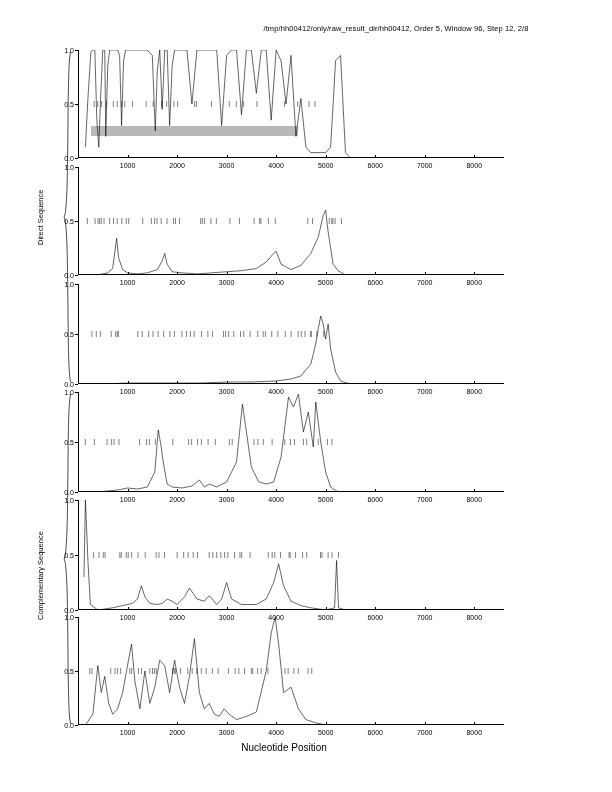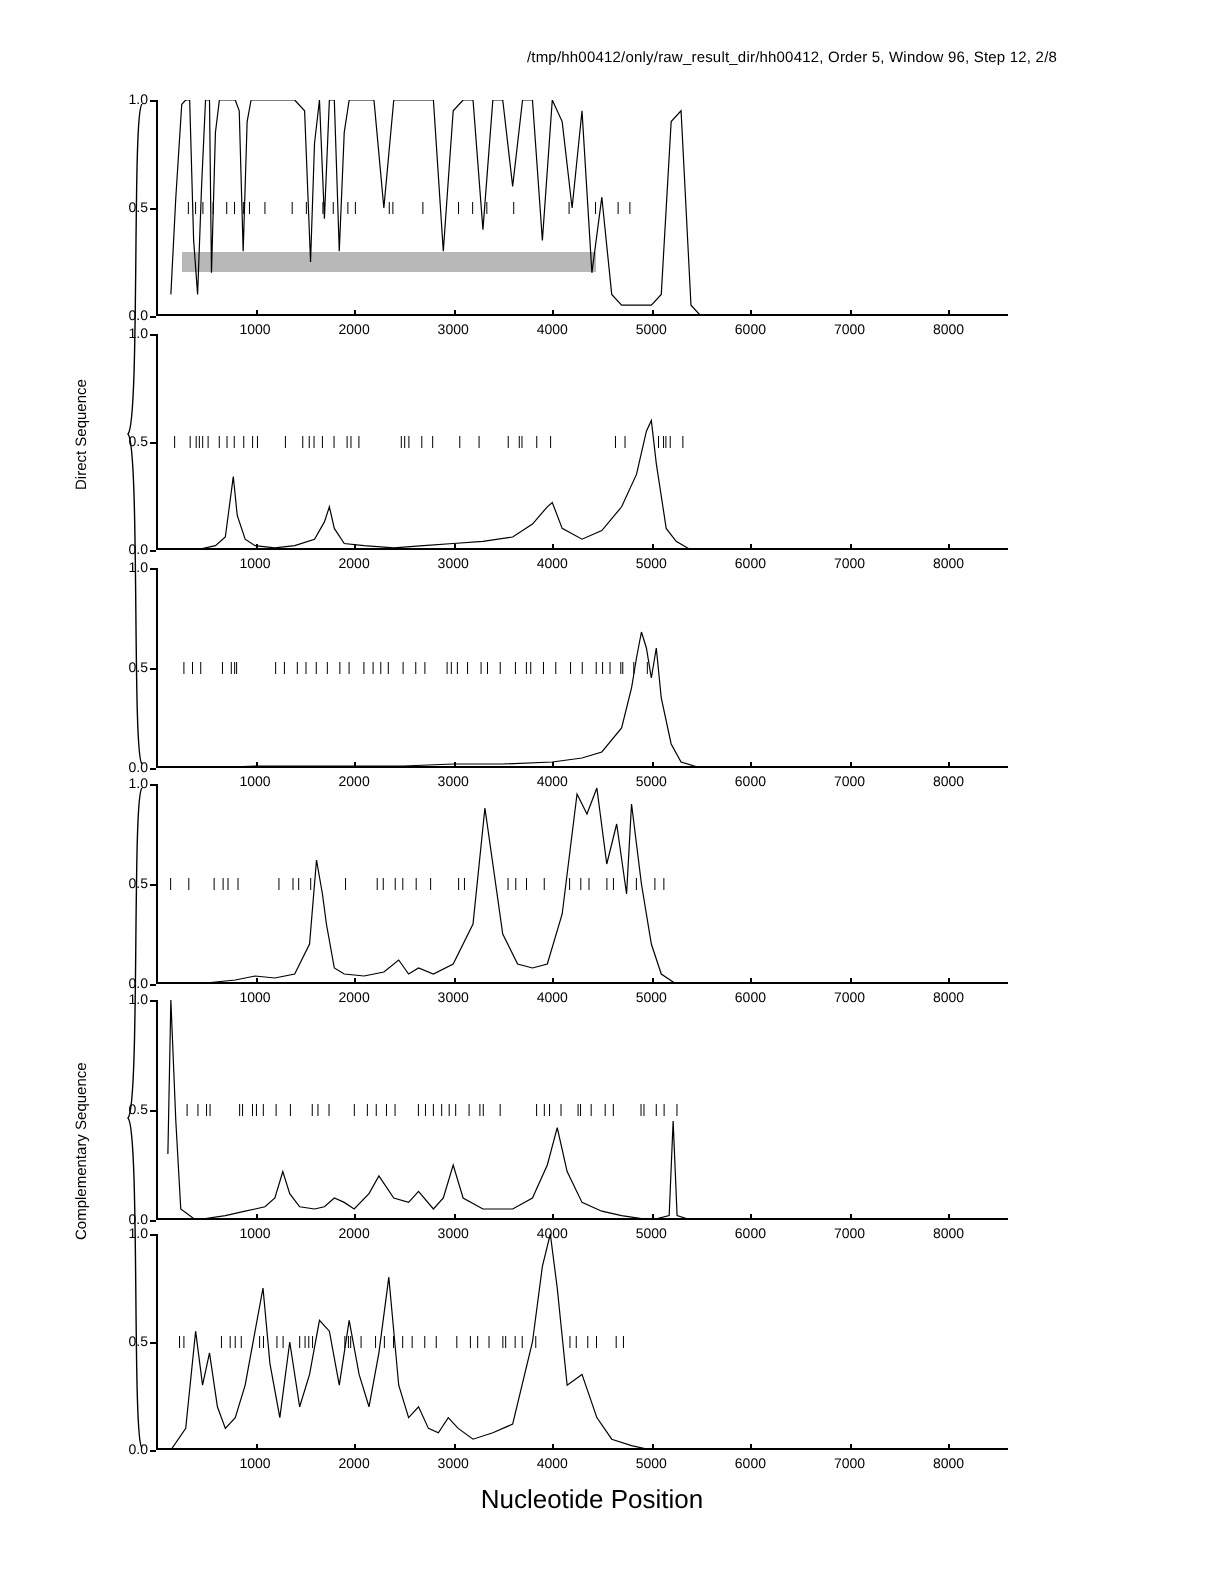--- a/index.html
+++ b/index.html
@@ -86,23 +86,23 @@
   }
   .xtickmark {
     position: absolute;
     width: 0;
     height: 3px;
     border-left: 0.8px solid #000;
   }
   .xaxis-title {
     position: absolute;
     width: 520px;
-    left: 12px;
+    left: 0;
     text-align: center;
-    font-size: 13px;
+    font-size: 10px;
   }
   .xaxis-title-inner {
     display: inline-block;
     padding-left: 48px;
   }
   .ylabel {
     position: absolute;
     font-size: 7.5px;
     transform: rotate(-90deg);
     transform-origin: left top;

